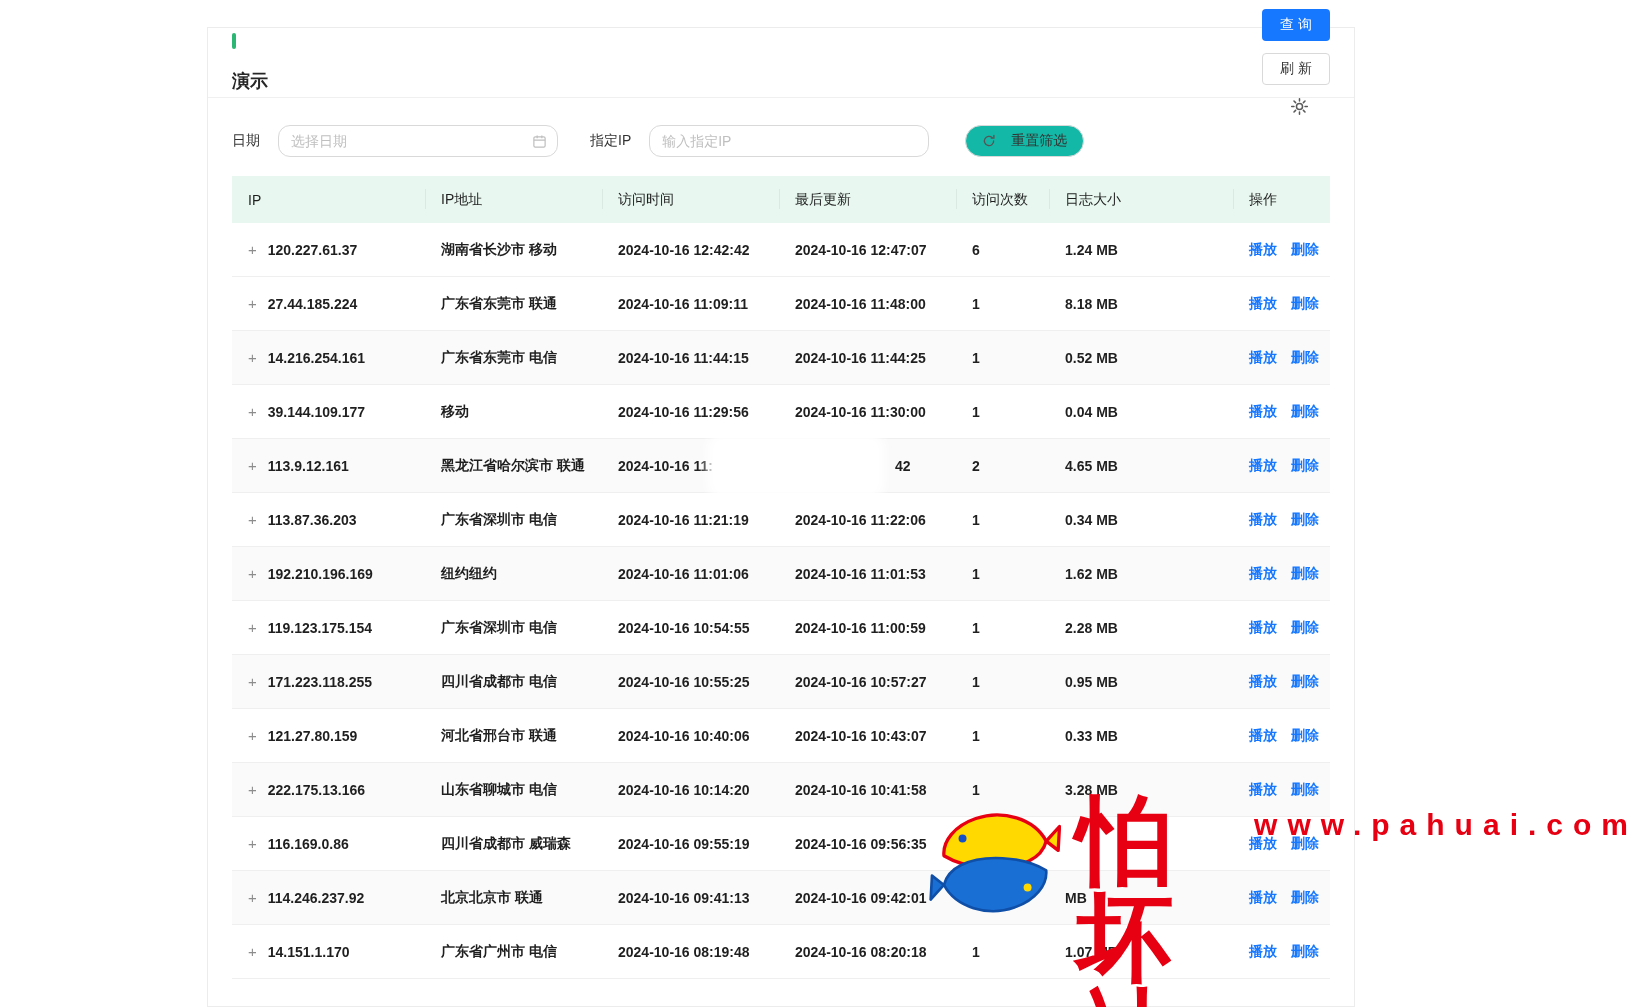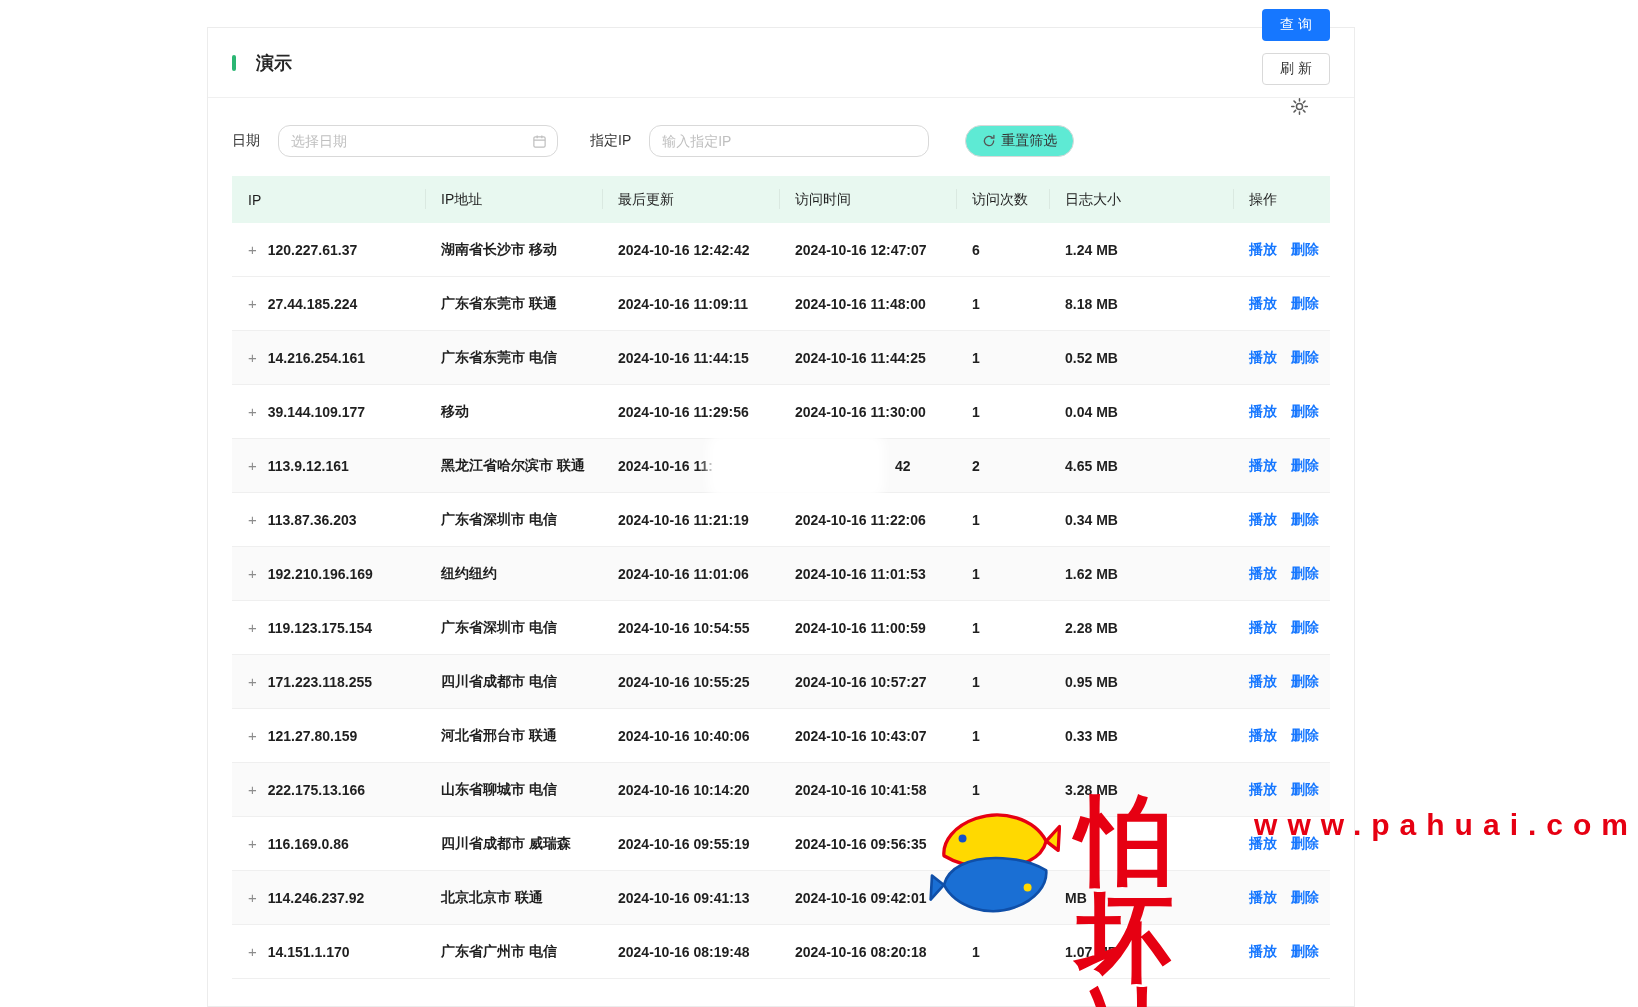--- a/index.html
+++ b/index.html
@@ -9,21 +9,21 @@
   }
   .card{
     position:absolute;left:207px;top:27px;width:1148px;height:980px;
     background:#fff;border:1px solid #ececec;box-sizing:border-box;
   }
   
   .titlebar{
     height:70px;display:flex;align-items:center;justify-content:space-between;
     padding:0 24px;border-bottom:1px solid #f0f0f0;box-sizing:border-box;
   }
-  .title-left{display:flex;align-items:center;gap:20px;}
+  .title-left{display:flex;align-items:flex-start;gap:20px;flex-direction:column;}
   .accent-bar{width:4px;height:16px;background:#2bb673;border-radius:2px;}
   .page-title{font-size:18px;font-weight:600;color:#262626;}
   .title-right{display:flex;align-items:center;gap:12px;flex-direction:column;}
   .btn{
     height:32px;padding:0 17px;border-radius:4px;font-size:14px;
     display:inline-flex;align-items:center;justify-content:center;cursor:pointer;
     box-sizing:border-box;border:1px solid transparent;white-space:nowrap;
   }
   .btn-primary{background:#1677ff;color:#fff;}
   .btn-default{background:#fff;color:#333;border-color:#d9d9d9;}
@@ -37,22 +37,22 @@
     position:relative;width:280px;height:32px;border:1px solid #d9d9d9;border-radius:12px;
     box-sizing:border-box;display:flex;align-items:center;background:#fff;margin-right:20px;
   }
   .input-wrap input{
     border:none;outline:none;width:100%;height:100%;padding:0 12px;font-size:14px;
     background:transparent;color:#333;font-family:"Liberation Sans",sans-serif;
   }
   .input-wrap input::placeholder{color:#bfbfbf;}
   .cal-icon{position:absolute;right:10px;top:8px;pointer-events:none;}
   .btn-reset{
-    height:32px;border:1px solid #d9d9d9;border-radius:16px;background:#5eead4;color:#333;
-    font-size:14px;display:inline-flex;align-items:center;gap:5px;padding:0 16px;
+    height:32px;border:1px solid #d9d9d9;border-radius:16px;background:#14b8a6;color:#333;
+    font-size:14px;display:inline-flex;align-items:center;gap:15px;padding:0 16px;
     cursor:pointer;box-sizing:border-box;margin-left:4px;
   }
   
   .table{margin:19px 24px 0 24px;}
   .thead,.tr{
     display:grid;
     grid-template-columns:193px 177px 177px 177px 93px 184px 1fr;
   }
   .thead{background:#e8f8f0;height:47px;}
   .th{
@@ -136,22 +136,22 @@
         </svg>
       </span>
       <span>重置筛选</span>
     </button>
   </div>
 
   <div class="table">
     <div class="thead">
         <div class="th">IP</div>
         <div class="th">IP地址</div>
+        <div class="th">访问时间</div>
         <div class="th">最后更新</div>
-        <div class="th">访问时间</div>
         <div class="th">访问次数</div>
         <div class="th">日志大小</div>
         <div class="th">操作</div>
       </div>
     <div>
         <div class="tr">
           <div class="td">
             <span class="expand">+</span>
             <span>120.227.61.37</span>
           </div>

